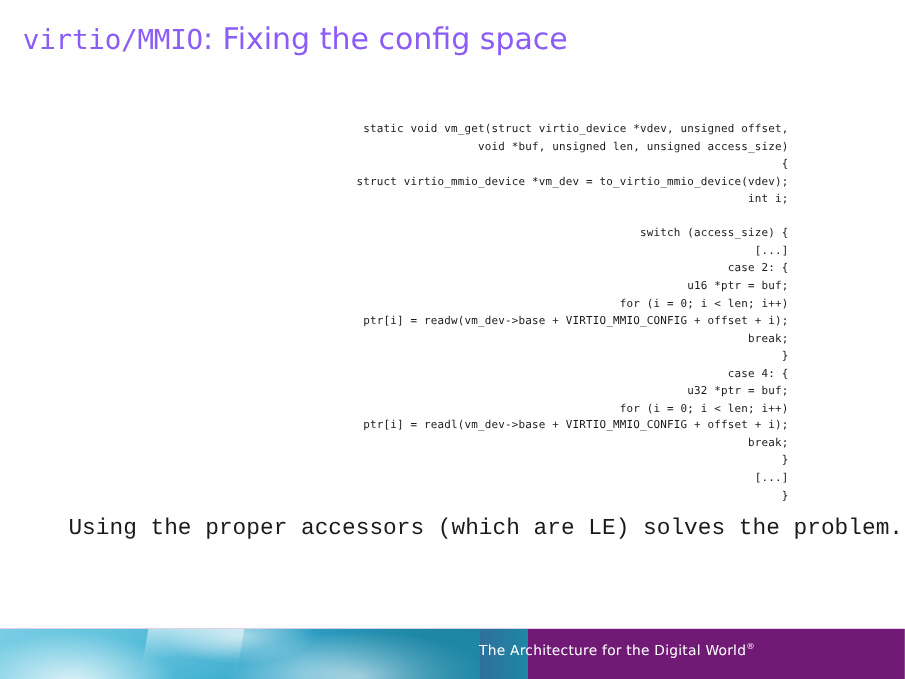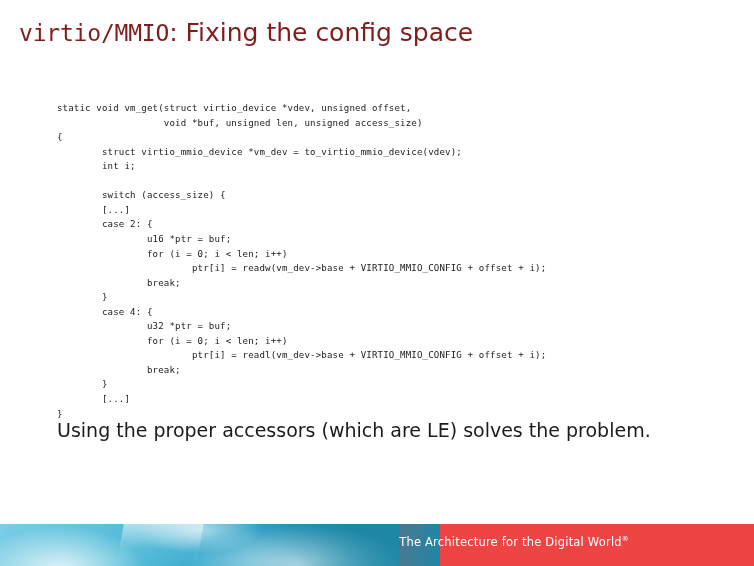--- a/index.html
+++ b/index.html
@@ -24,21 +24,21 @@
   }
 
   
   #slide-title {
     position: absolute;
     left: 19px;
     top: 18px;
     width: 716px;
     font-size: 25px;
     line-height: 30px;
-    color: #7f1d1d;
+    color: #8b5cf6;
     white-space: nowrap;
   }
   #slide-title .mono-part {
     font-family: "DejaVu Sans Mono", monospace;
     font-size: 23px;
     letter-spacing: -0.2px;
   }
   #slide-title .sans-part {
     font-family: "DejaVu Sans", sans-serif;
     font-size: 25px;
@@ -48,49 +48,50 @@
   .body-line {
     position: absolute;
     left: 57px;
     font-family: "DejaVu Sans", sans-serif;
     font-size: 19px;
     line-height: 24px;
     color: #1b1b1b;
     white-space: nowrap;
   }
   #intro-line { top: 57px; }
-  #outro-line { top: 418px; }
+  #outro-line { top: 428px; font-family: Liberation Mono, monospace; }
 
   
   #code-block {
     position: absolute;
     left: 57px;
     top: 92px;
     width: 600px;
     font-family: "DejaVu Sans Mono", monospace;
     font-size: 9.1px;
     line-height: 14.55px;
     color: #1a1a1a;
     white-space: pre;
     letter-spacing: 0.15px;
   }
   #code-block .code-line {
     display: block;
     height: 14.55px;
     white-space: pre;
+    text-align: right;
   }
 
   
   #footer {
     position: absolute;
     left: 0;
     top: 524px;
     width: 754px;
     height: 42px;
-    background: #ef4444;
+    background: #701a75;
     overflow: hidden;
   }
   #footer-clouds {
     position: absolute;
     left: 0; top: 0;
     width: 400px;
     height: 42px;
     background:
       radial-gradient(ellipse 120px 60px at 60px 46px, rgba(255,255,255,0.80) 0%, rgba(255,255,255,0.0) 72%),
       radial-gradient(ellipse 90px 34px at 200px 6px, rgba(255,255,255,0.55) 0%, rgba(255,255,255,0.0) 70%),

